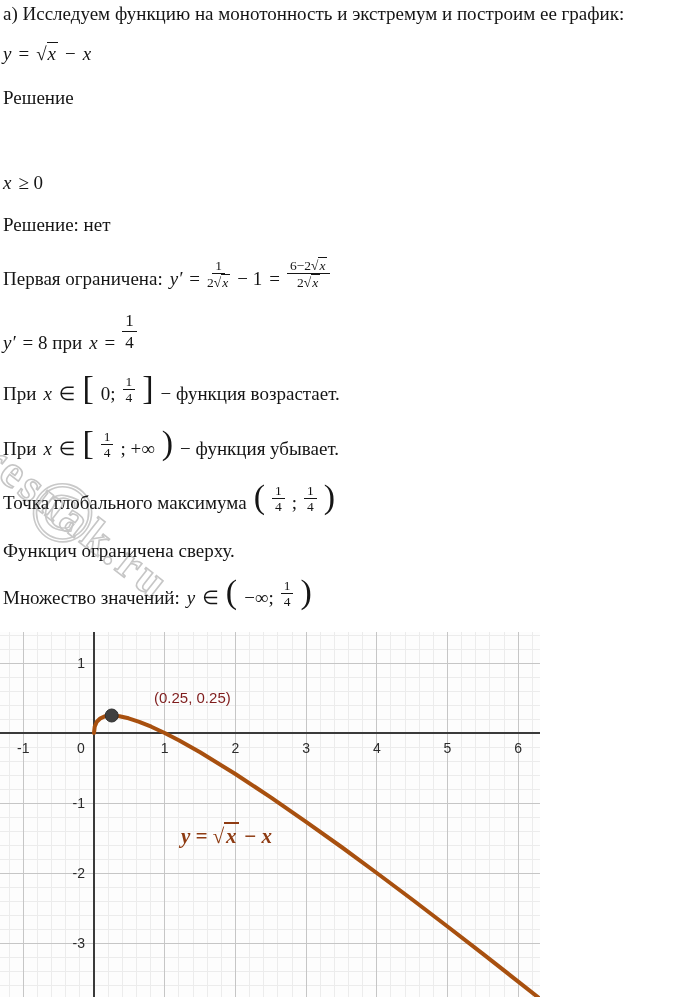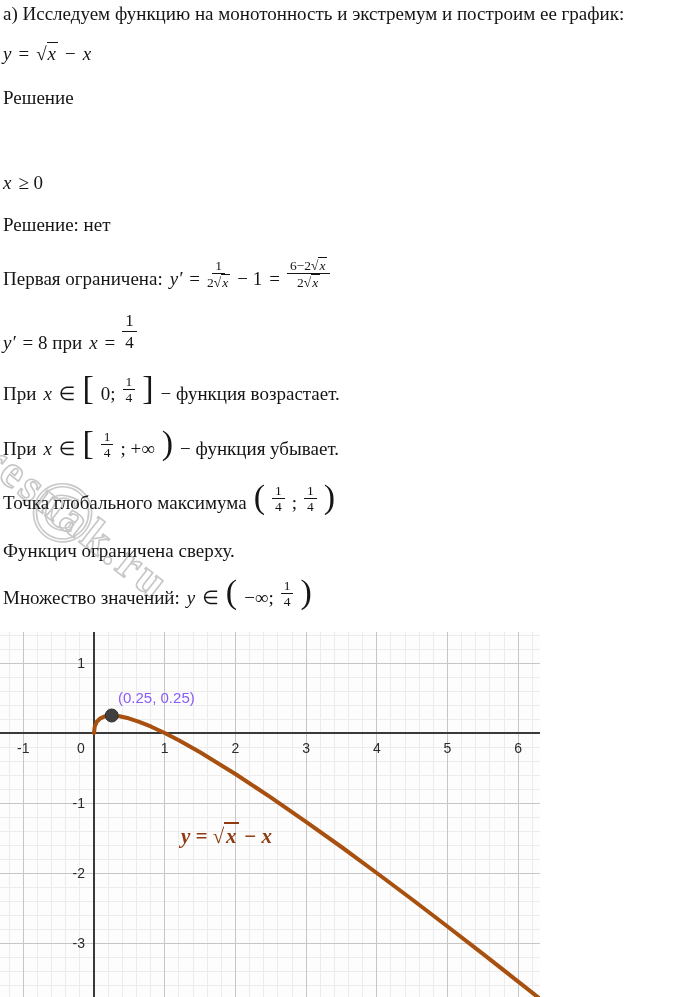--- a/index.html
+++ b/index.html
@@ -254,21 +254,21 @@
         <text x="376.8" y="121" text-anchor="middle" font-family="Liberation Sans, sans-serif" font-size="14" fill="#2b2b2b">4</text>
         <text x="447.5" y="121" text-anchor="middle" font-family="Liberation Sans, sans-serif" font-size="14" fill="#2b2b2b">5</text>
         <text x="518.2" y="121" text-anchor="middle" font-family="Liberation Sans, sans-serif" font-size="14" fill="#2b2b2b">6</text>
         <text x="85" y="36.0" text-anchor="end" font-family="Liberation Sans, sans-serif" font-size="14" fill="#2b2b2b">1</text>
         <text x="85" y="176.0" text-anchor="end" font-family="Liberation Sans, sans-serif" font-size="14" fill="#2b2b2b">-1</text>
         <text x="85" y="246.0" text-anchor="end" font-family="Liberation Sans, sans-serif" font-size="14" fill="#2b2b2b">-2</text>
         <text x="85" y="316.0" text-anchor="end" font-family="Liberation Sans, sans-serif" font-size="14" fill="#2b2b2b">-3</text>
         <polyline points="94.0,101.0 94.7,94.7 96.8,89.8 100.4,86.3 105.3,84.2 111.7,83.5 119.5,84.2 128.6,86.3 139.2,89.8 151.3,94.7 164.7,101.0 178.8,108.3 200.1,120.3 235.4,142.0 270.8,165.3 306.1,189.8 341.5,215.0 376.8,241.0 412.2,267.5 447.5,294.5 482.9,321.9 518.2,349.6 546.5,371.9" fill="none" stroke="#A8500F" stroke-width="4" stroke-linecap="round" stroke-linejoin="round"></polyline>
         <circle cx="111.7" cy="83.5" r="6.5" fill="#404040" stroke="#2e2e2e" stroke-width="1"></circle>
       </svg>
-    <div class="point-label" style="color: #8b5cf6;">(0.25, 0.25)</div>
+    <div class="point-label" style="color: #7f1d1d; margin-left: 36px;">(0.25, 0.25)</div>
     <div class="curve-label" style="color: rgb(142, 59, 18);">
       <span>y =</span>
       <span class="sqrt">
           <span>√</span>
           <span class="bar">x</span>
         </span>
       <span>− x</span>
     </div>
   </div>
 

